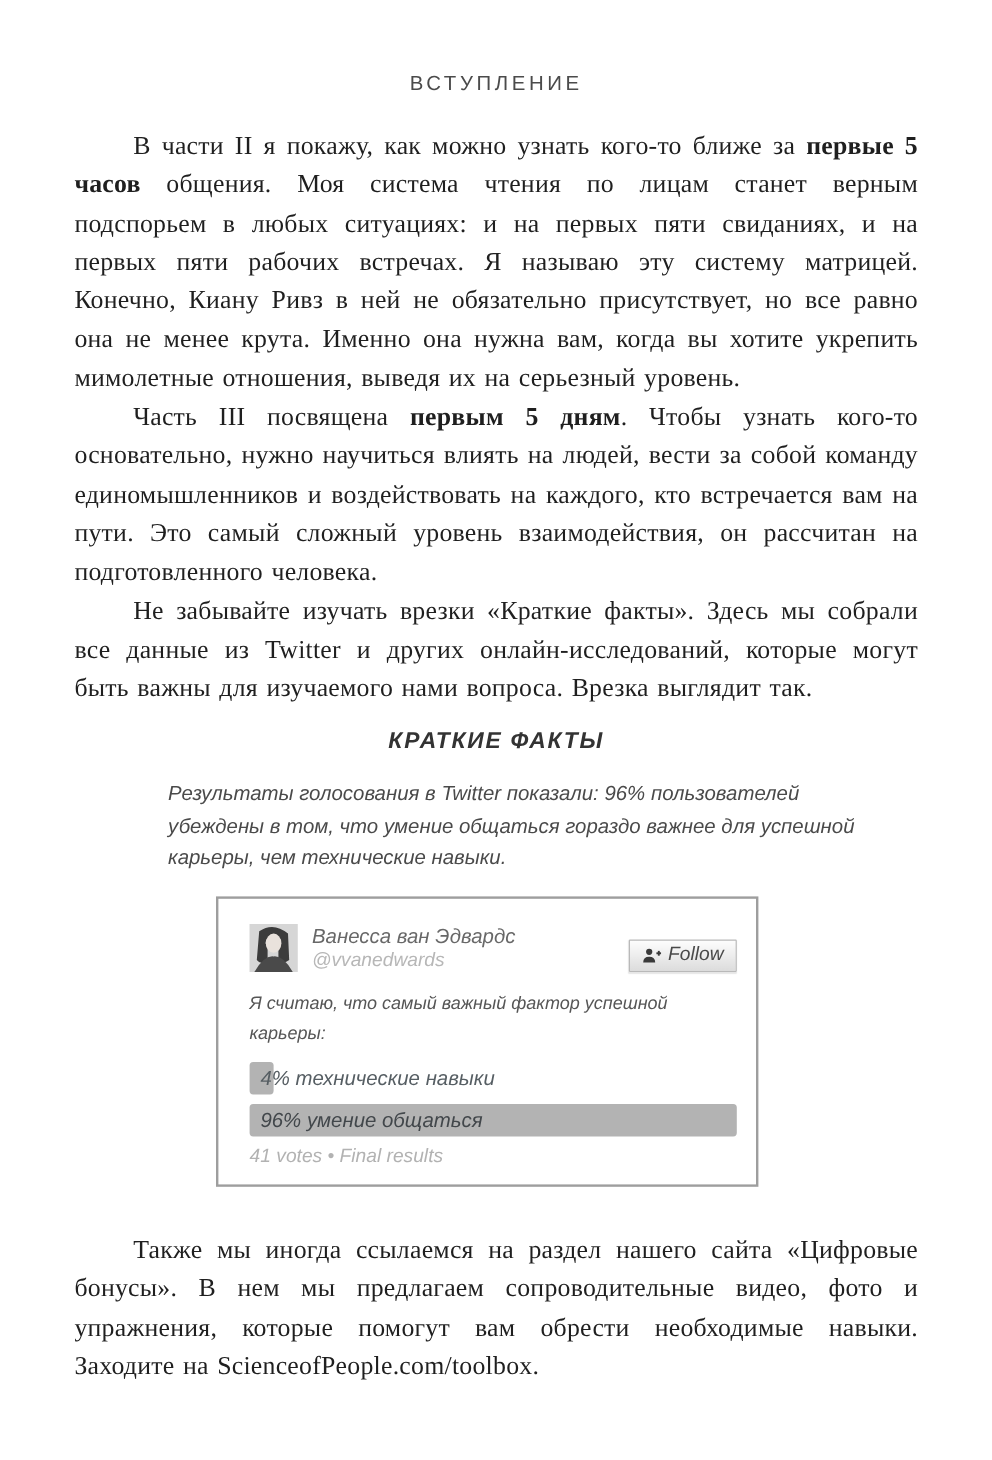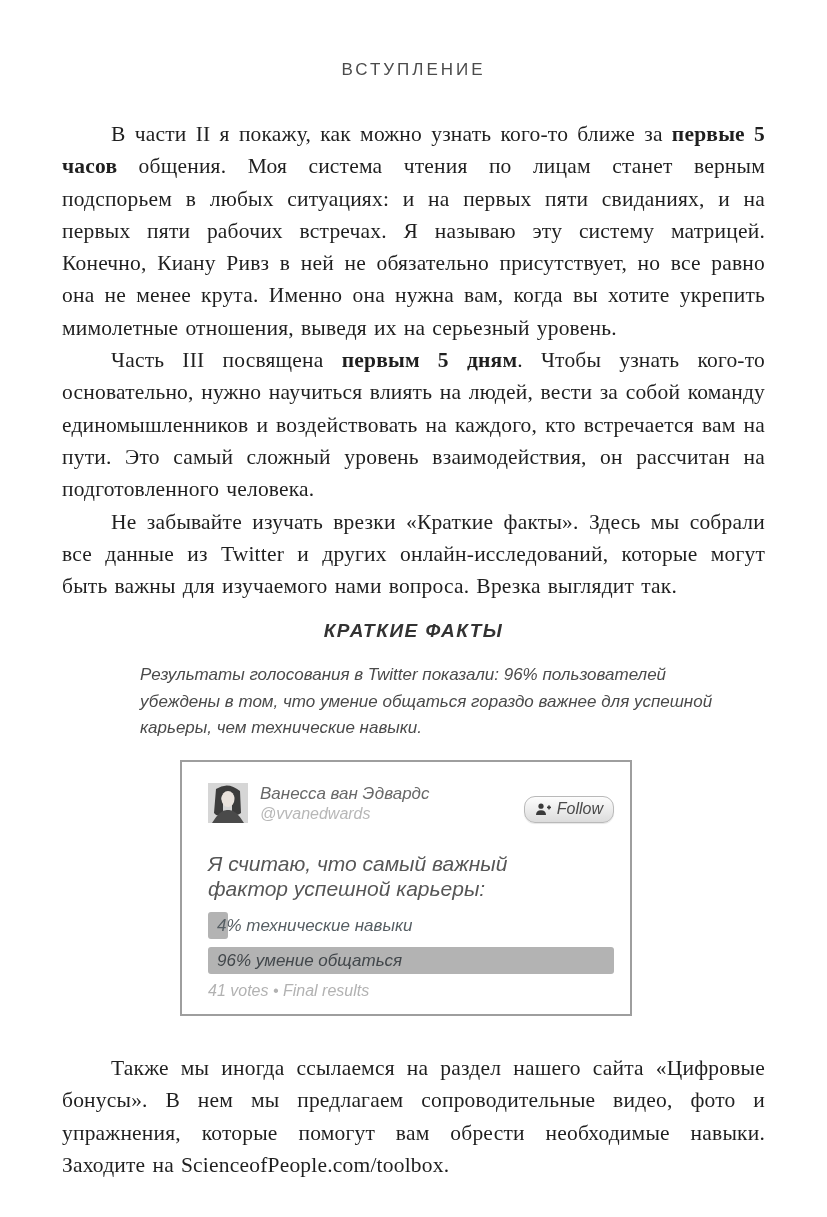--- a/index.html
+++ b/index.html
@@ -7,21 +7,21 @@
   body { width:827px; }
   .page {
     position:relative; width:827px; height:1217px; background:#ffffff;
     overflow:hidden; font-family:"Liberation Serif", serif;
   }
   .chapter-header {
     position:absolute; top:60px; left:0; width:100%;
     text-align:center; font-family:"Liberation Sans", sans-serif;
     font-size:17px; letter-spacing:3px; color:#4b4b4b;
   }
-  .content { position:absolute; left:62px; top:118px; width:703px; }
+  .content { position:absolute; left:62px; top:105px; width:703px; }
   p.body-par {
     font-size:21.5px; line-height:32.3px; color:#1f1f1f;
     text-align:justify; text-indent:49px;
     letter-spacing:0.2px; word-spacing:1.5px;
   }
   .bold { font-weight:bold; }
 
   .quick-facts { margin-top:18px;font-style:italic; }
   .qf-heading {
     text-align:center; font-family:"Liberation Sans", sans-serif;
@@ -40,28 +40,28 @@
   }
   .tweet-header { display:flex; align-items:flex-end; }
   .avatar { width:40px; height:40px; flex:none; overflow:hidden; background:#cfcfcf; }
   .avatar svg { display:block; }
   .tweet-id { margin-left:12px; font-family:"Liberation Sans", sans-serif; padding-top:2px; }
   .tweet-name { font-size:17px; color:#686868; }
   .tweet-handle { font-size:16px; color:#b7b7b7; margin-top:1px; }
   .follow-btn {
     margin-left:auto; display:flex; align-items:center; gap:6px;
     height:27px; padding:0 10px; cursor:pointer;
-    border:1px solid #b9b9b9; border-radius:11px;
+    border:1px solid #b9b9b9; border-radius:1px;
     background:linear-gradient(#fdfdfd,#dcdcdc);
     font-family:"Liberation Sans", sans-serif; font-size:16px; color:#4a4a4a;
     box-shadow:0 1px 1px rgba(0,0,0,0.10);
   }
   .tweet-text {
-    margin-top:28px; font-family:"Liberation Sans", sans-serif;
-    font-size:21px; line-height:25px; color:#565656; max-width:382px;
+    margin-top:14px; font-family:"Liberation Sans", sans-serif;
+    font-size:15px; line-height:25px; color:#565656; max-width:382px;
   }
   .poll { margin-top:11px; font-family:"Liberation Sans", sans-serif; }
   .poll-row { position:relative; height:27px; margin-top:8px; }
   .poll-bar {
     position:absolute; left:0; top:0; height:27px;
     background:#b3b3b3; border-radius:3px;
   }
   .poll-label {
     position:relative; padding-left:9px;
     font-size:17px; line-height:27px; color:#565e63; white-space:nowrap;

